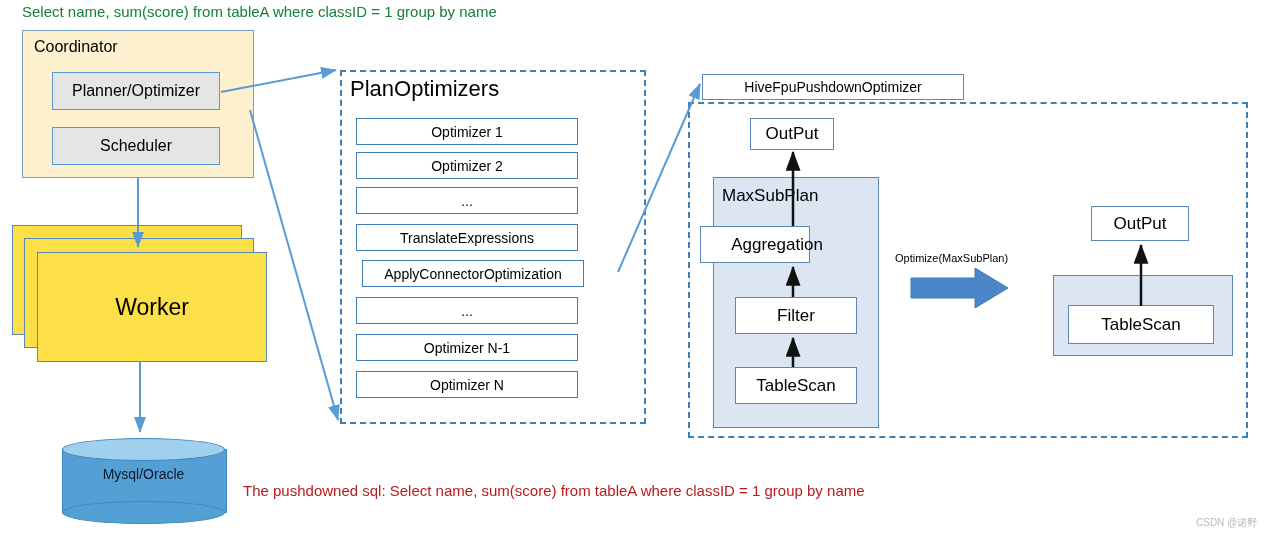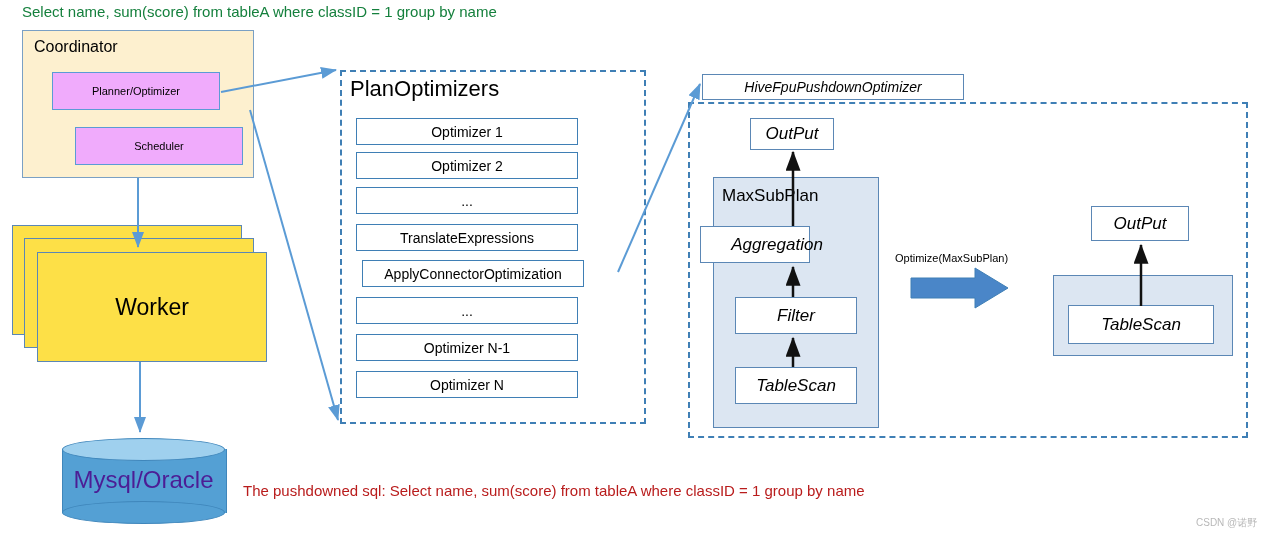--- a/index.html
+++ b/index.html
@@ -42,29 +42,29 @@
     left: 22px; top: 30px;
     width: 232px; height: 148px;
     background: #fdf0cf;
     border: 1.5px solid #7aa0c4;
   }
   .coordinator-title {
     left: 34px; top: 38px;
     font-size: 16px;
   }
   .inner-blue {
-    background: #f0abfc;
+    background: #e5e5e5;
     border: 1.5px solid #5b9bd5;
     display: flex;
     align-items: center;
     justify-content: center;
-    font-size: 11px;
+    font-size: 16px;
   }
   .planner { left: 52px; top: 72px; width: 168px; height: 38px; }
-  .scheduler { left: 52px; top: 127px; width: 168px; height: 38px; margin-left: 23px; }
+  .scheduler { left: 52px; top: 127px; width: 168px; height: 38px; }
 
   
   .worker-card {
     background: #fde047;
     border: 1.5px solid #5b87b5;
   }
   .w1 { left: 12px; top: 225px; width: 230px; height: 110px; }
   .w2 { left: 24px; top: 238px; width: 230px; height: 110px; }
   .w3 {
     left: 37px; top: 252px; width: 230px; height: 110px;
@@ -93,22 +93,22 @@
     position: absolute; left: 0; top: 63px;
     width: 163px; height: 23px;
     background: #54a0d4;
     border: 1.5px solid #3f86bb;
     border-radius: 50%;
     box-sizing: border-box;
   }
   .db-label {
     position: absolute; left: 0; top: 28px;
     width: 163px; text-align: center;
-    font-size: 24px;
-    color: #4c1d95;
+    font-size: 14px;
+    color: #0f172a;
     z-index: 3;
   }
 
   
   .dashed-panel {
     border: 2px dashed #3f7fb5;
     background: transparent;
   }
   .panel-optimizers { left: 340px; top: 70px; width: 306px; height: 354px; }
   .panel-right { left: 688px; top: 102px; width: 560px; height: 336px; }
@@ -132,21 +132,20 @@
   }
 
   
   .wbox {
     background: #ffffff;
     border: 1.5px solid #5b87b5;
     display: flex;
     align-items: center;
     justify-content: center;
     font-size: 17px;
-    font-style: italic;
   }
   .hive-box {
     left: 702px; top: 74px; width: 262px; height: 26px;
     font-size: 14px;
   }
   .out1 { left: 750px; top: 118px; width: 84px; height: 32px; }
   .maxsub {
     left: 713px; top: 177px; width: 166px; height: 251px;
     background: #dce6f2;
     border: 1.5px solid #5b87b5;

